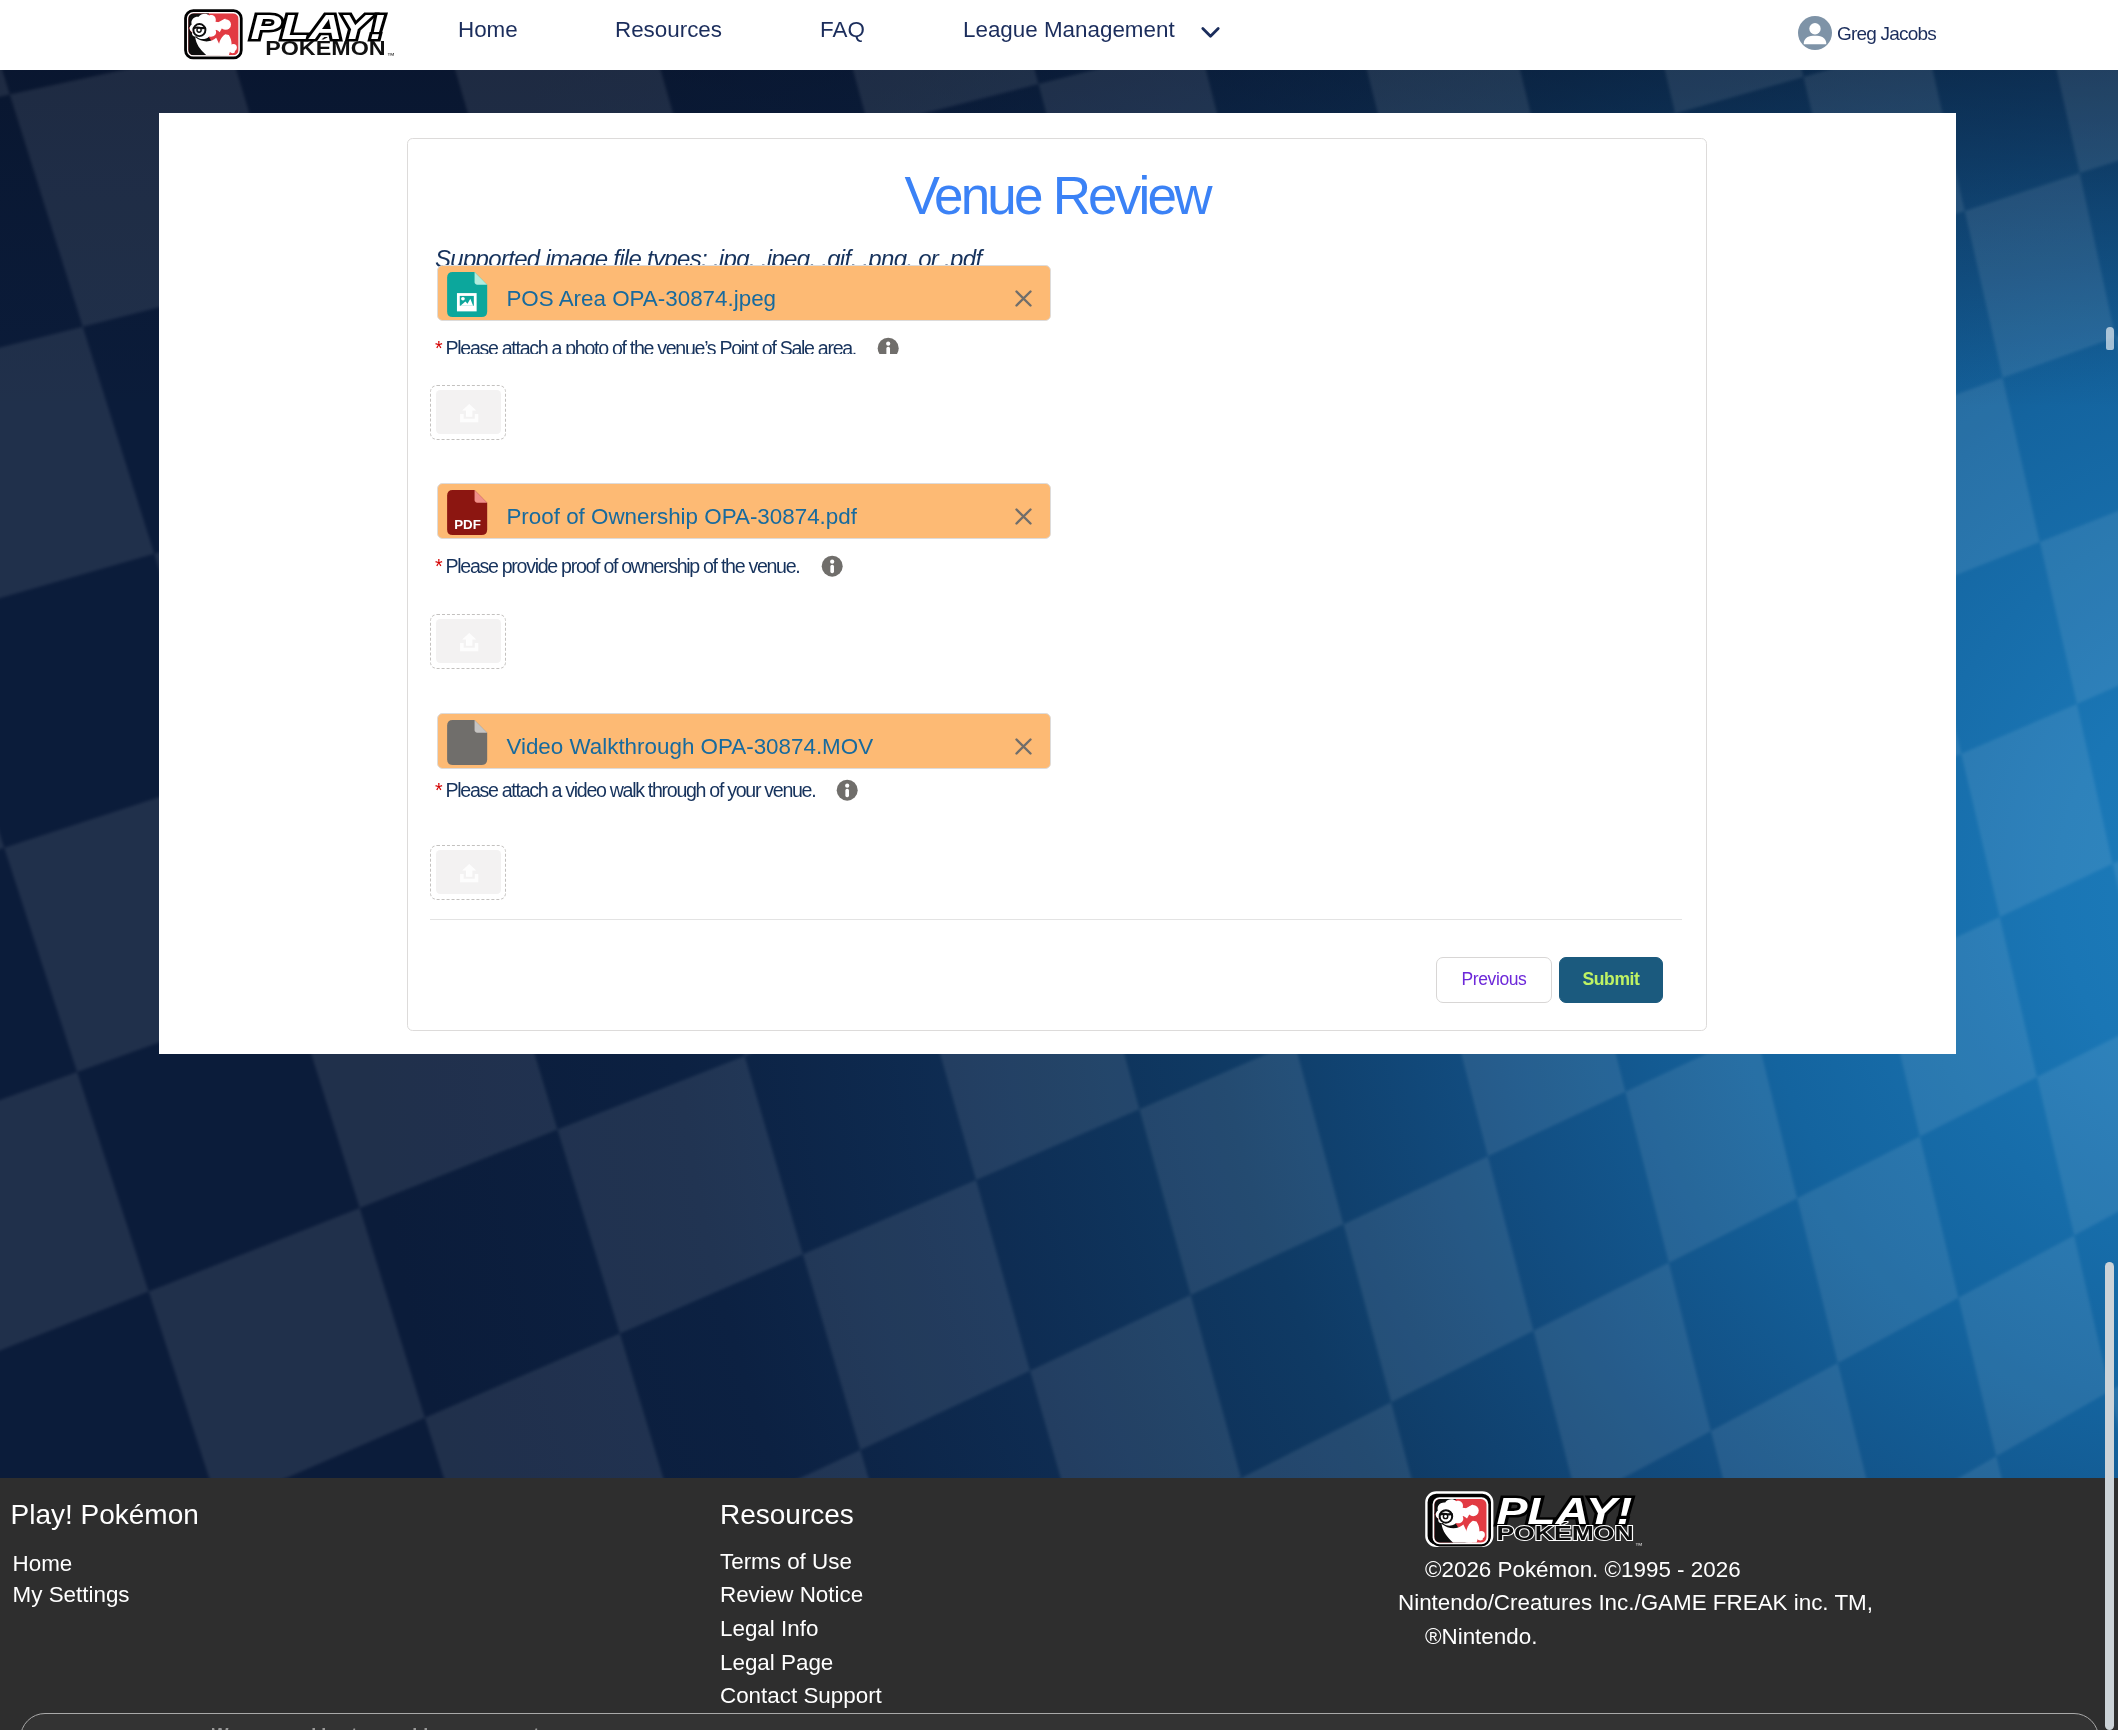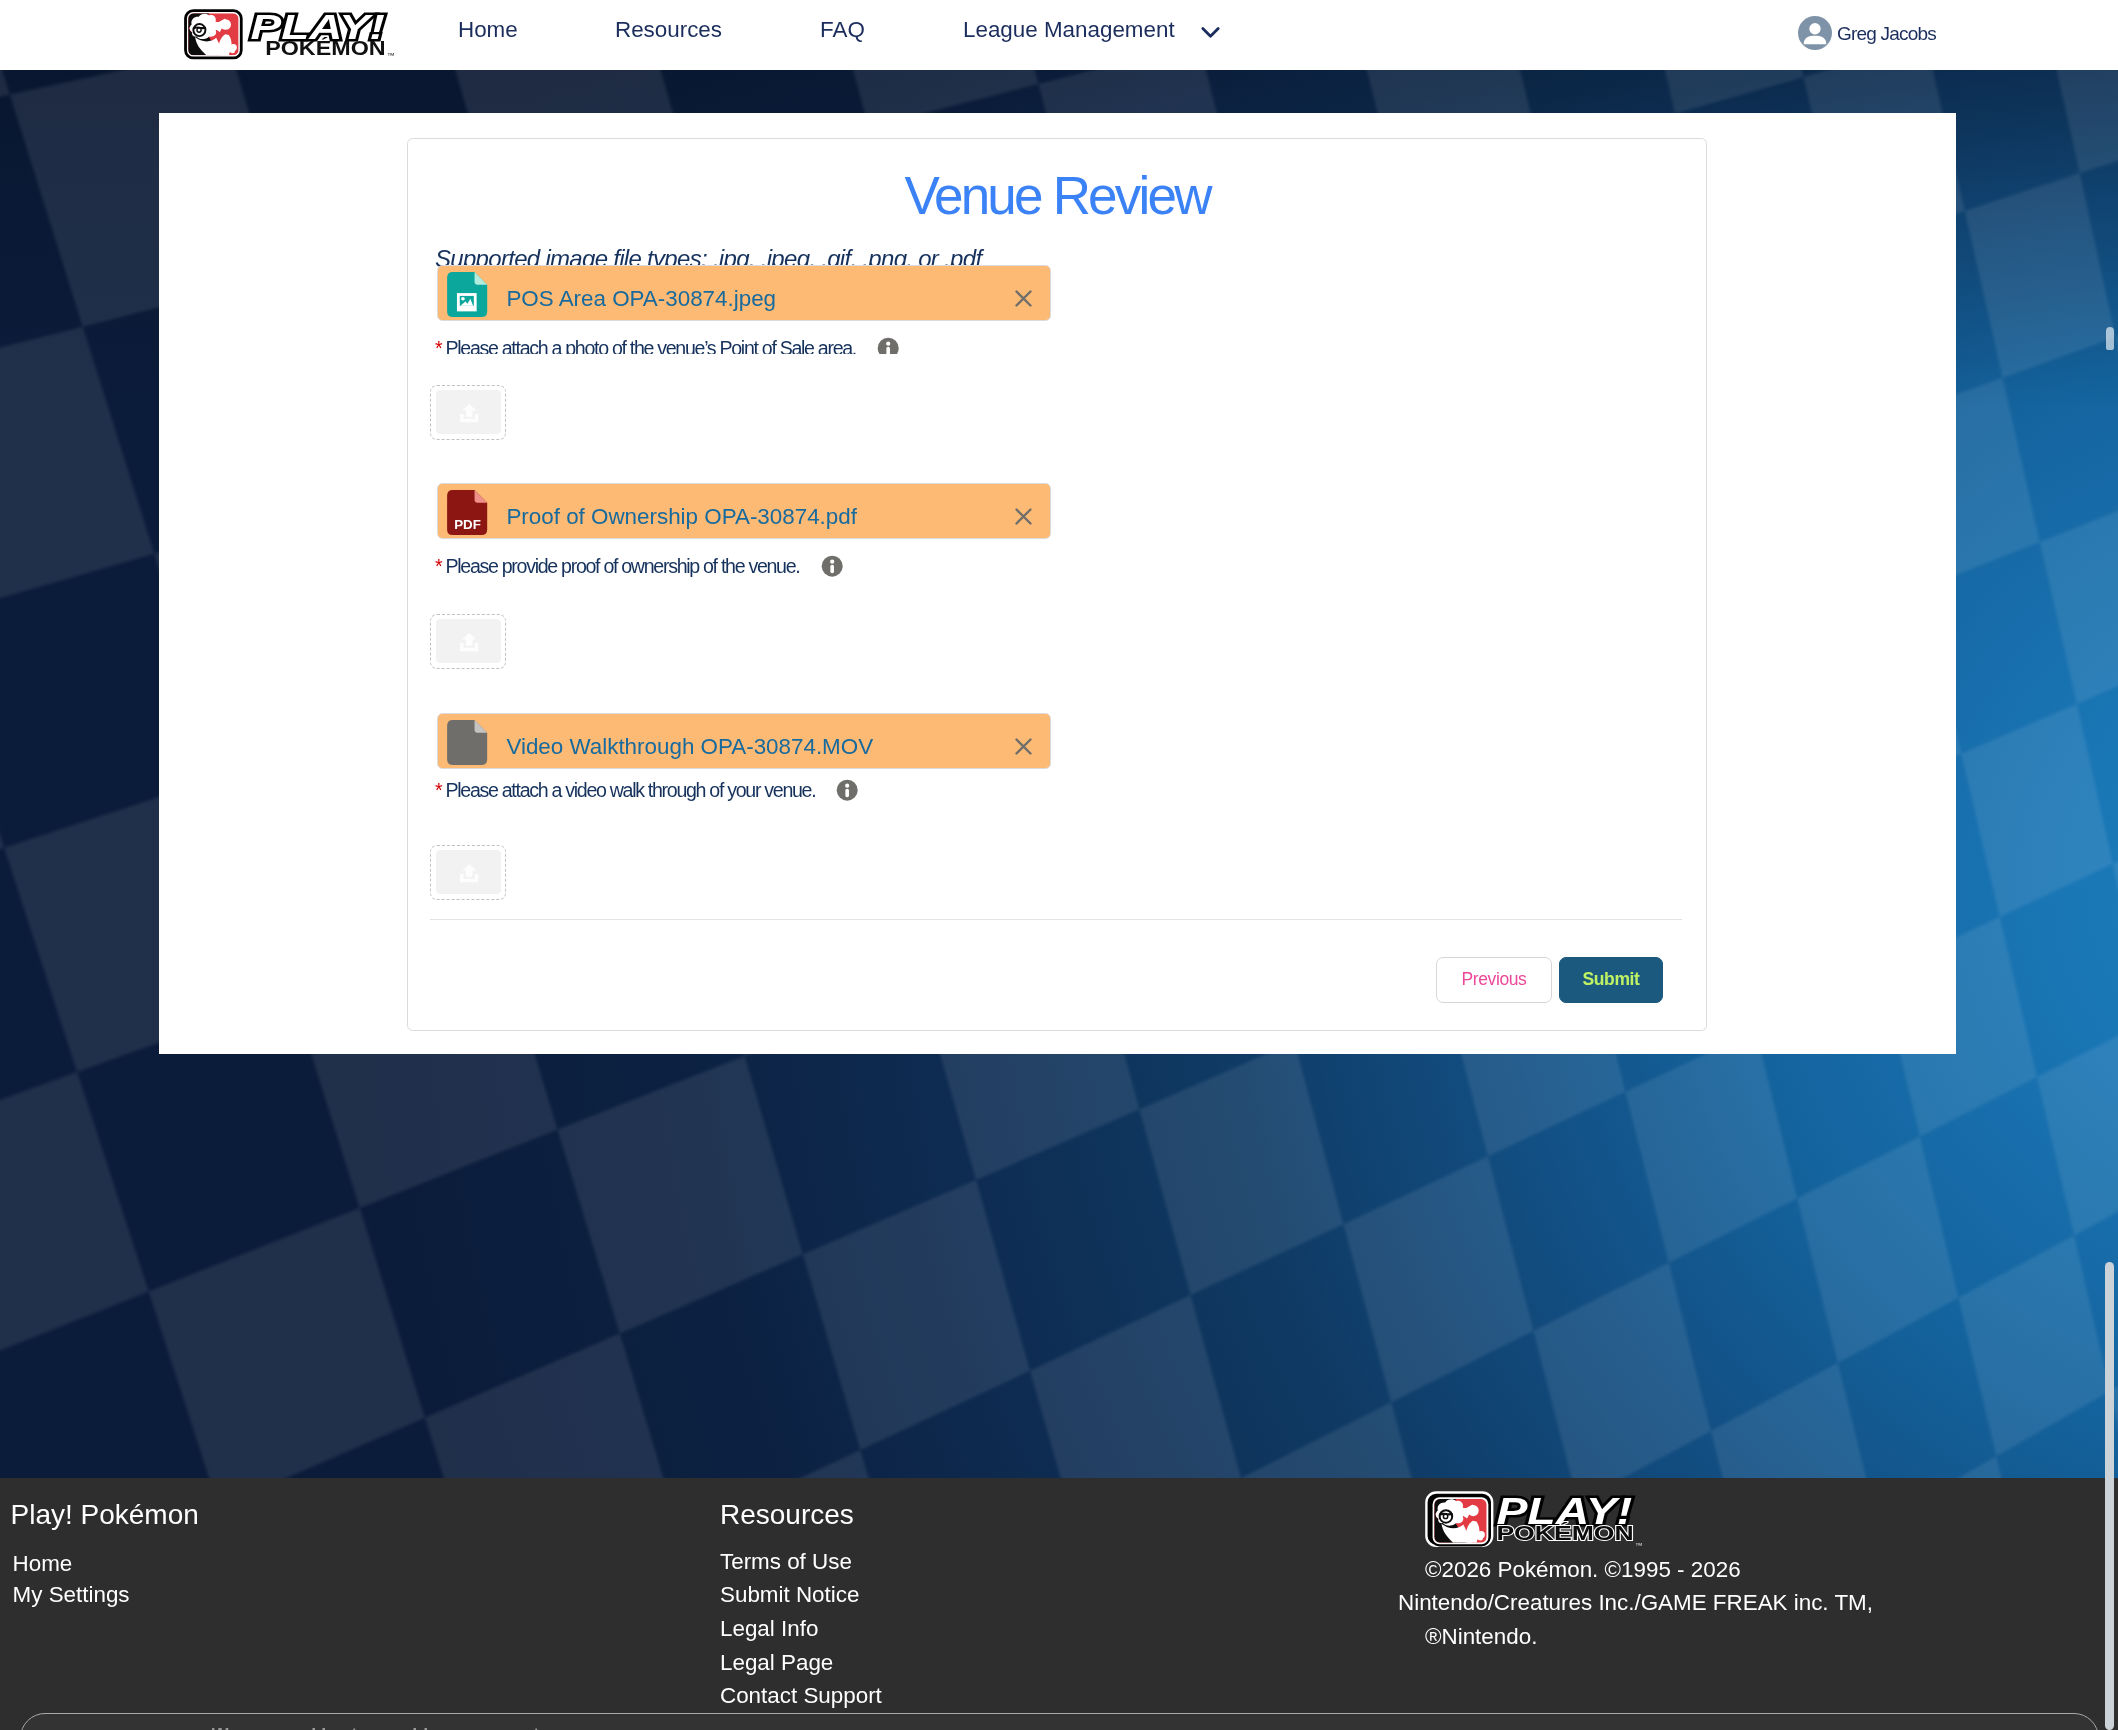--- a/index.html
+++ b/index.html
@@ -35,21 +35,21 @@
   .labelrow { position:absolute; left:27px; font-size:19.6px; letter-spacing:-1.3px; color:#16325c; white-space:nowrap; }
   .labelrow .star { color:#d40000; margin-right:4.2px; font-size:19.6px; }
   .labelrow .iico { display:inline-block; vertical-align:-4.9px; }
 
   .upbox { position:absolute; left:22.4px; width:76px; height:55px; border:1.4px dashed #c3c1bf; border-radius:7px;
     background:#fff; }
   .upbox .upin { position:absolute; left:4.9px; top:4.9px; right:4.9px; bottom:4.9px; background:#f3f2f2; border-radius:4.2px; }
 
   #divider { position:absolute; left:22.4px; top:780px; width:1252px; height:1.4px; background:#e3e3e3; }
   .btn { position:absolute; top:818px; height:46px; border-radius:7px; font-size:17.5px; letter-spacing:-0.4px; line-height:43px; text-align:center; }
-  #btnprev { left:1028px; width:116px; background:#fff; border:1.4px solid #d8d6d5; color:#ec4899; }
+  #btnprev { left:1028px; width:116px; background:#fff; border:1.4px solid #d8d6d5; color:#6d28d9; }
   #btnsub  { left:1151px; width:104px; background:#1b5a7e; border:1.4px solid #1b5a7e; color:#bef264; font-weight:bold; }
 
   
   #footer { position:absolute; left:0; top:1478px; width:2119px; height:252px; background:#2e2e2e; z-index:15; color:#fff; }
   .fhead { position:absolute; top:21px; font-size:28px; font-weight:normal; }
   .flink { position:absolute; font-size:22.4px; }
 
   
   #cookie { position:absolute; left:19.6px; top:1713px; width:2079px; height:42px; background:#333;
     border:1.4px solid #a9a9a9; border-radius:25px 25px 0 0; z-index:30; }
@@ -286,21 +286,21 @@
   </div>
 </div>
 
 <div id="footer">
   <div class="fhead" style="left:10.5px">Play! Pokémon</div>
   <div class="flink" style="left:12.6px;top:73px">Home</div>
   <div class="flink" style="left:12.6px;top:104px">My Settings</div>
 
   <div class="fhead" style="left:720px">Resources</div>
   <div class="flink" style="left:720px;top:71px">Terms of Use</div>
-  <div class="flink" style="left:720px;top:104px">Submit Notice</div>
+  <div class="flink" style="left:720px;top:104px">Review Notice</div>
   <div class="flink" style="left:720px;top:138px">Legal Info</div>
   <div class="flink" style="left:720px;top:172px">Legal Page</div>
   <div class="flink" style="left:720px;top:205px">Contact Support</div>
 
   <svg class="abs" style="left:1425px;top:12.6px" width="217" height="59" viewBox="0 0 310 84">
     <rect x="2" y="2" width="94" height="76" rx="14" fill="#000" stroke="#fff" stroke-width="3.4"></rect>
     <g transform="translate(7,5) scale(1.04)">
       <defs>
           <clipPath id="icrF">
             <rect x="6" y="6" width="72" height="60" rx="8"></rect>

